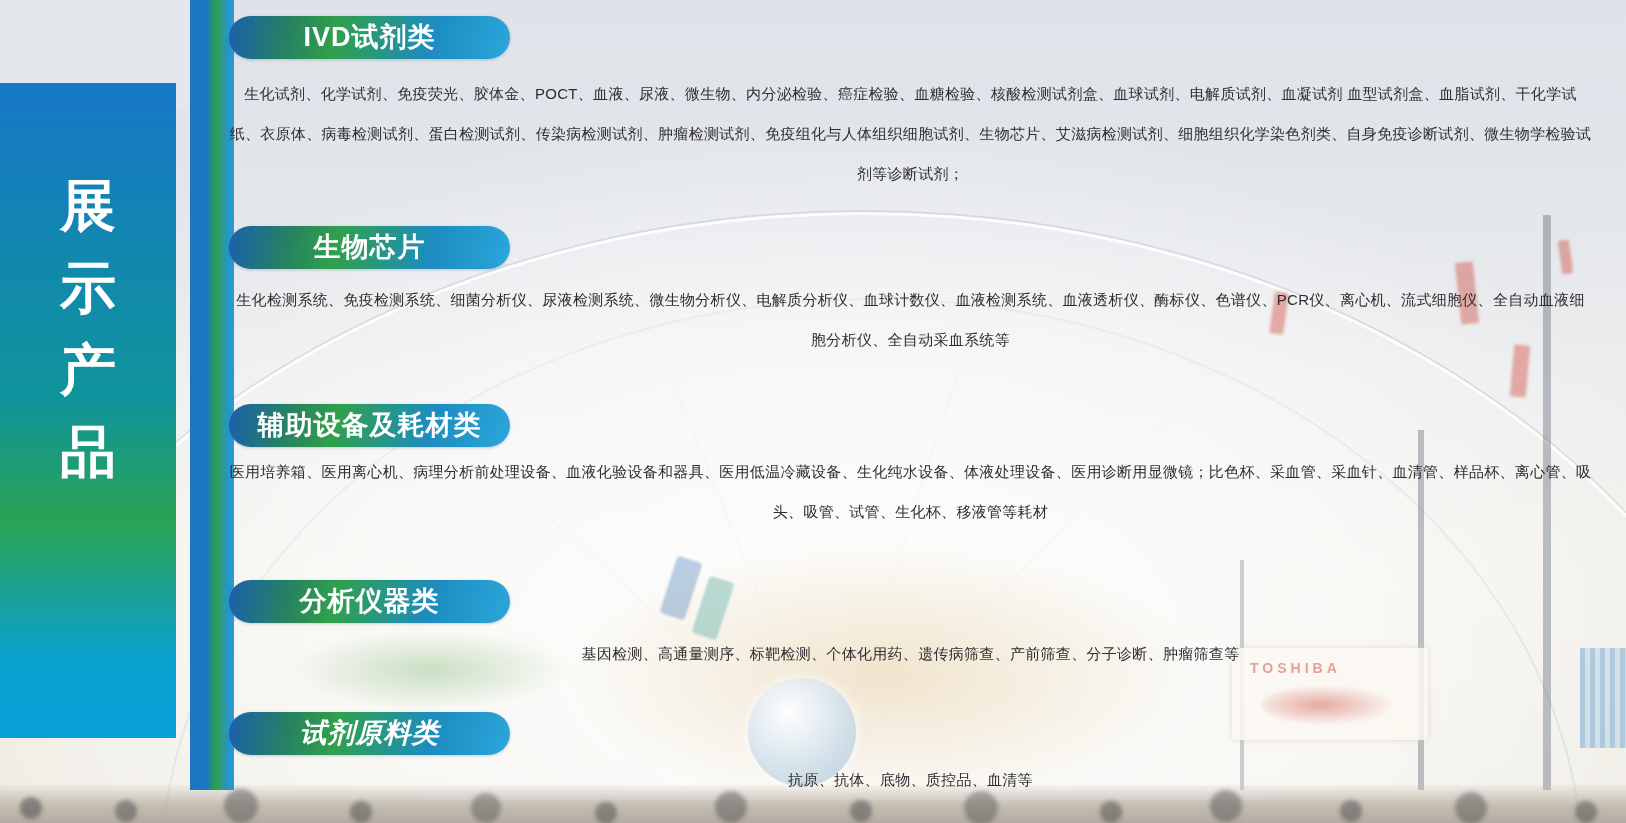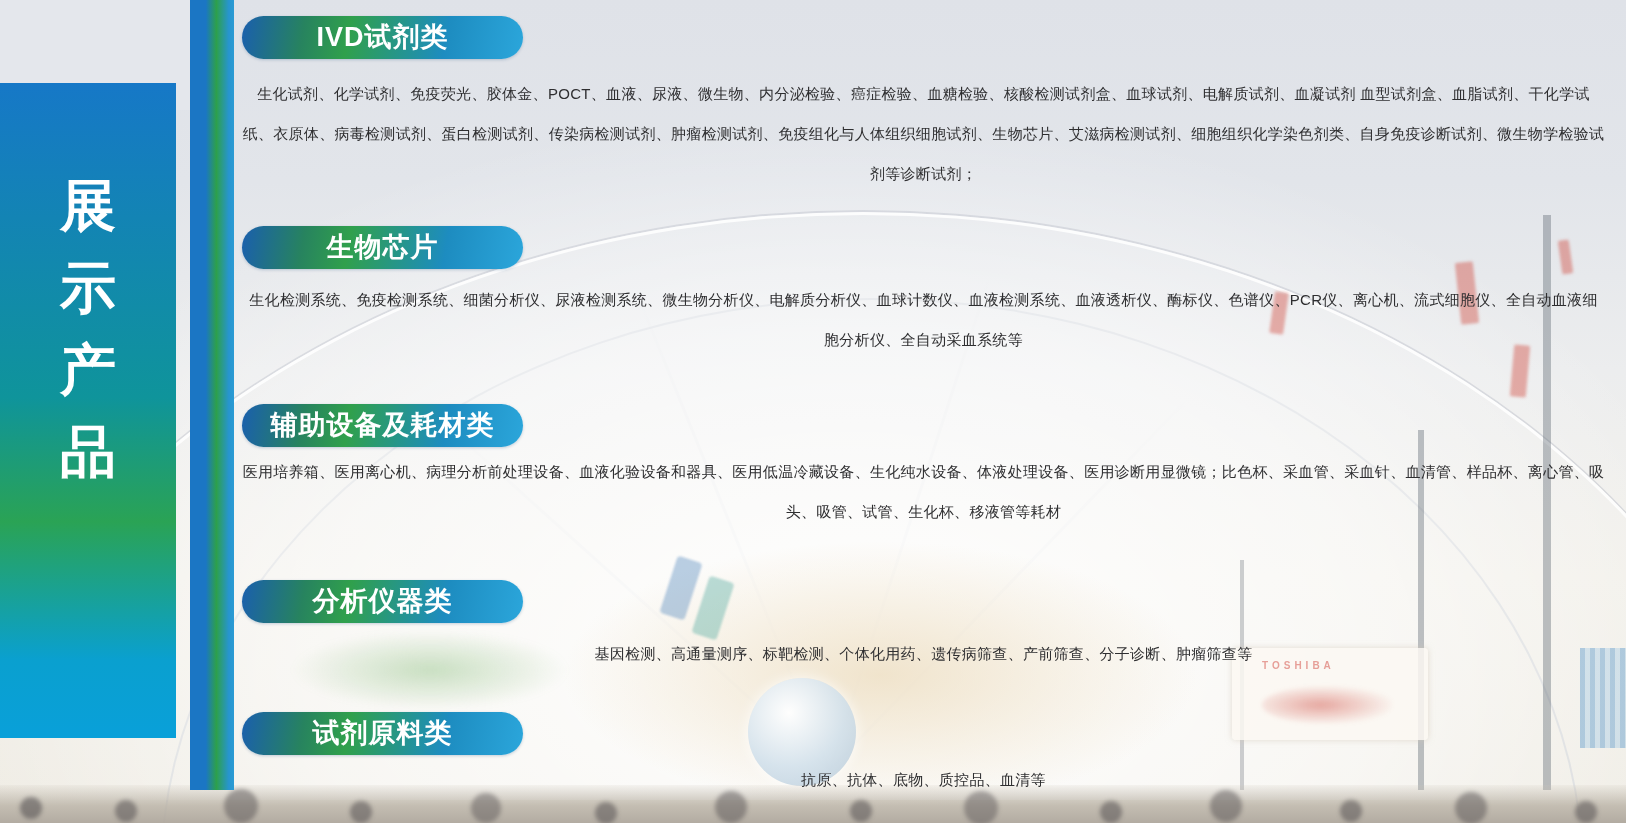--- a/index.html
+++ b/index.html
@@ -34,21 +34,21 @@
   .pole1{left:1418px;top:430px;width:6px;height:360px;}
   .pole2{left:1543px;top:215px;width:8px;height:575px;}
   .pole3{left:1240px;top:560px;width:4px;height:230px;background:rgba(96,104,114,0.3);}
   .flag-decoration{background:rgba(205,62,50,0.4);filter:blur(1.5px);border-radius:2px;}
   .f1{left:1272px;top:292px;width:14px;height:42px;transform:rotate(8deg);}
   .f2{left:1458px;top:262px;width:18px;height:62px;transform:rotate(-6deg);}
   .f3{left:1512px;top:345px;width:16px;height:52px;transform:rotate(5deg);}
   .f4{left:1560px;top:240px;width:11px;height:34px;transform:rotate(-8deg);}
   .toshiba-billboard{left:1232px;top:648px;width:196px;height:92px;border-radius:4px;
     background:rgba(252,248,242,0.85);box-shadow:0 0 6px rgba(210,200,185,0.6);}
-  .billboard-text{left:18px;top:12px;font-size:10px;font-weight:bold;letter-spacing:4px;color:rgba(214,86,76,0.55);margin-left:12px;}
+  .billboard-text{left:18px;top:12px;font-size:14px;font-weight:bold;letter-spacing:4px;color:rgba(214,86,76,0.55);}
   .billboard-art{left:30px;top:38px;width:130px;height:38px;border-radius:50% 40% 45% 50%;filter:blur(2px);
     background:radial-gradient(ellipse at 45% 50%, rgba(205,70,60,0.45) 0%, rgba(205,70,60,0) 75%);}
   .blue-wall-panel{left:1580px;top:648px;width:46px;height:100px;
     background:repeating-linear-gradient(90deg, rgba(118,168,208,0.55) 0 5px, rgba(170,205,230,0.45) 5px 10px);}
   .crowd-strip{left:0;bottom:0;width:1626px;height:38px;
     background:linear-gradient(180deg, rgba(208,201,189,0.15) 0%, rgba(188,181,169,0.85) 55%, rgba(175,168,158,0.95) 100%);}
   .crowd-heads{left:20px;bottom:4px;width:22px;height:22px;border-radius:50%;filter:blur(2px);
     background:rgba(78,74,76,0.55);
     box-shadow:95px 3px 0 rgba(78,74,76,0.5), 210px -2px 0 6px rgba(78,74,76,0.45),
       330px 4px 0 rgba(78,74,76,0.5), 455px 0 0 4px rgba(78,74,76,0.42), 575px 5px 0 rgba(78,74,76,0.5),
@@ -61,38 +61,38 @@
     background:linear-gradient(180deg,#1678c7 0%,#0f949b 48%,#2aa355 67%,#0aa0cf 88%,#09a0d9 100%);
   }
   .vertical-title{position:absolute;left:0;top:95px;width:100%;display:flex;flex-direction:column;align-items:center;gap:26px;}
   .title-char{color:#ffffff;font-size:56px;font-weight:bold;line-height:1;}
   
   .divider-stripe{
     position:absolute;left:190px;top:0;width:44px;height:790px;
     background:linear-gradient(90deg,#1b76c4 0%,#1b76c4 36%,#2da04b 60%,#2795cf 88%,#2b9bd4 100%);
   }
   
-  .content{position:absolute;left:242px;top:0;width:1363px;height:585px;}
+  .content{position:absolute;left:229px;top:0;width:1363px;height:585px;}
   .section{position:absolute;left:0;width:100%;}
   .category-badge{
     position:absolute;left:0;width:281px;height:43px;border-radius:22px;
     display:flex;align-items:center;justify-content:center;
     background:linear-gradient(100deg,#1a5fae 0%,#27835f 22%,#30a04c 38%,#1d8cc0 72%,#2ba6db 100%);
     box-shadow:0 1px 3px rgba(30,80,130,0.25);
   }
   .badge-label{color:#ffffff;font-size:27px;font-weight:bold;letter-spacing:1px;line-height:1;}
   .category-description{
     position:absolute;left:0;width:1363px;color:#2e2e30;font-size:15px;line-height:40px;letter-spacing:0.3px;
     text-align:center;word-break:break-all;
   }
   .b1{top:16px;}  .d1{top:74px;}
   .b2{top:226px;} .d2{top:280px;}
   .b3{top:404px;} .d3{top:452px;}
   .b4{top:580px;} .d4{top:634px;}
-  .b5{top:712px;} .d5{top:760px;}
+  .b5{top:712px;font-style:italic;} .d5{top:760px;}
 </style>
 </head>
 <body>
 
 <div class="page">
 
   <div class="photo">
     <div class="sky-band"></div>
     <div class="canopy-arc arc-outer"></div>
     <div class="canopy-arc arc-inner"></div>

